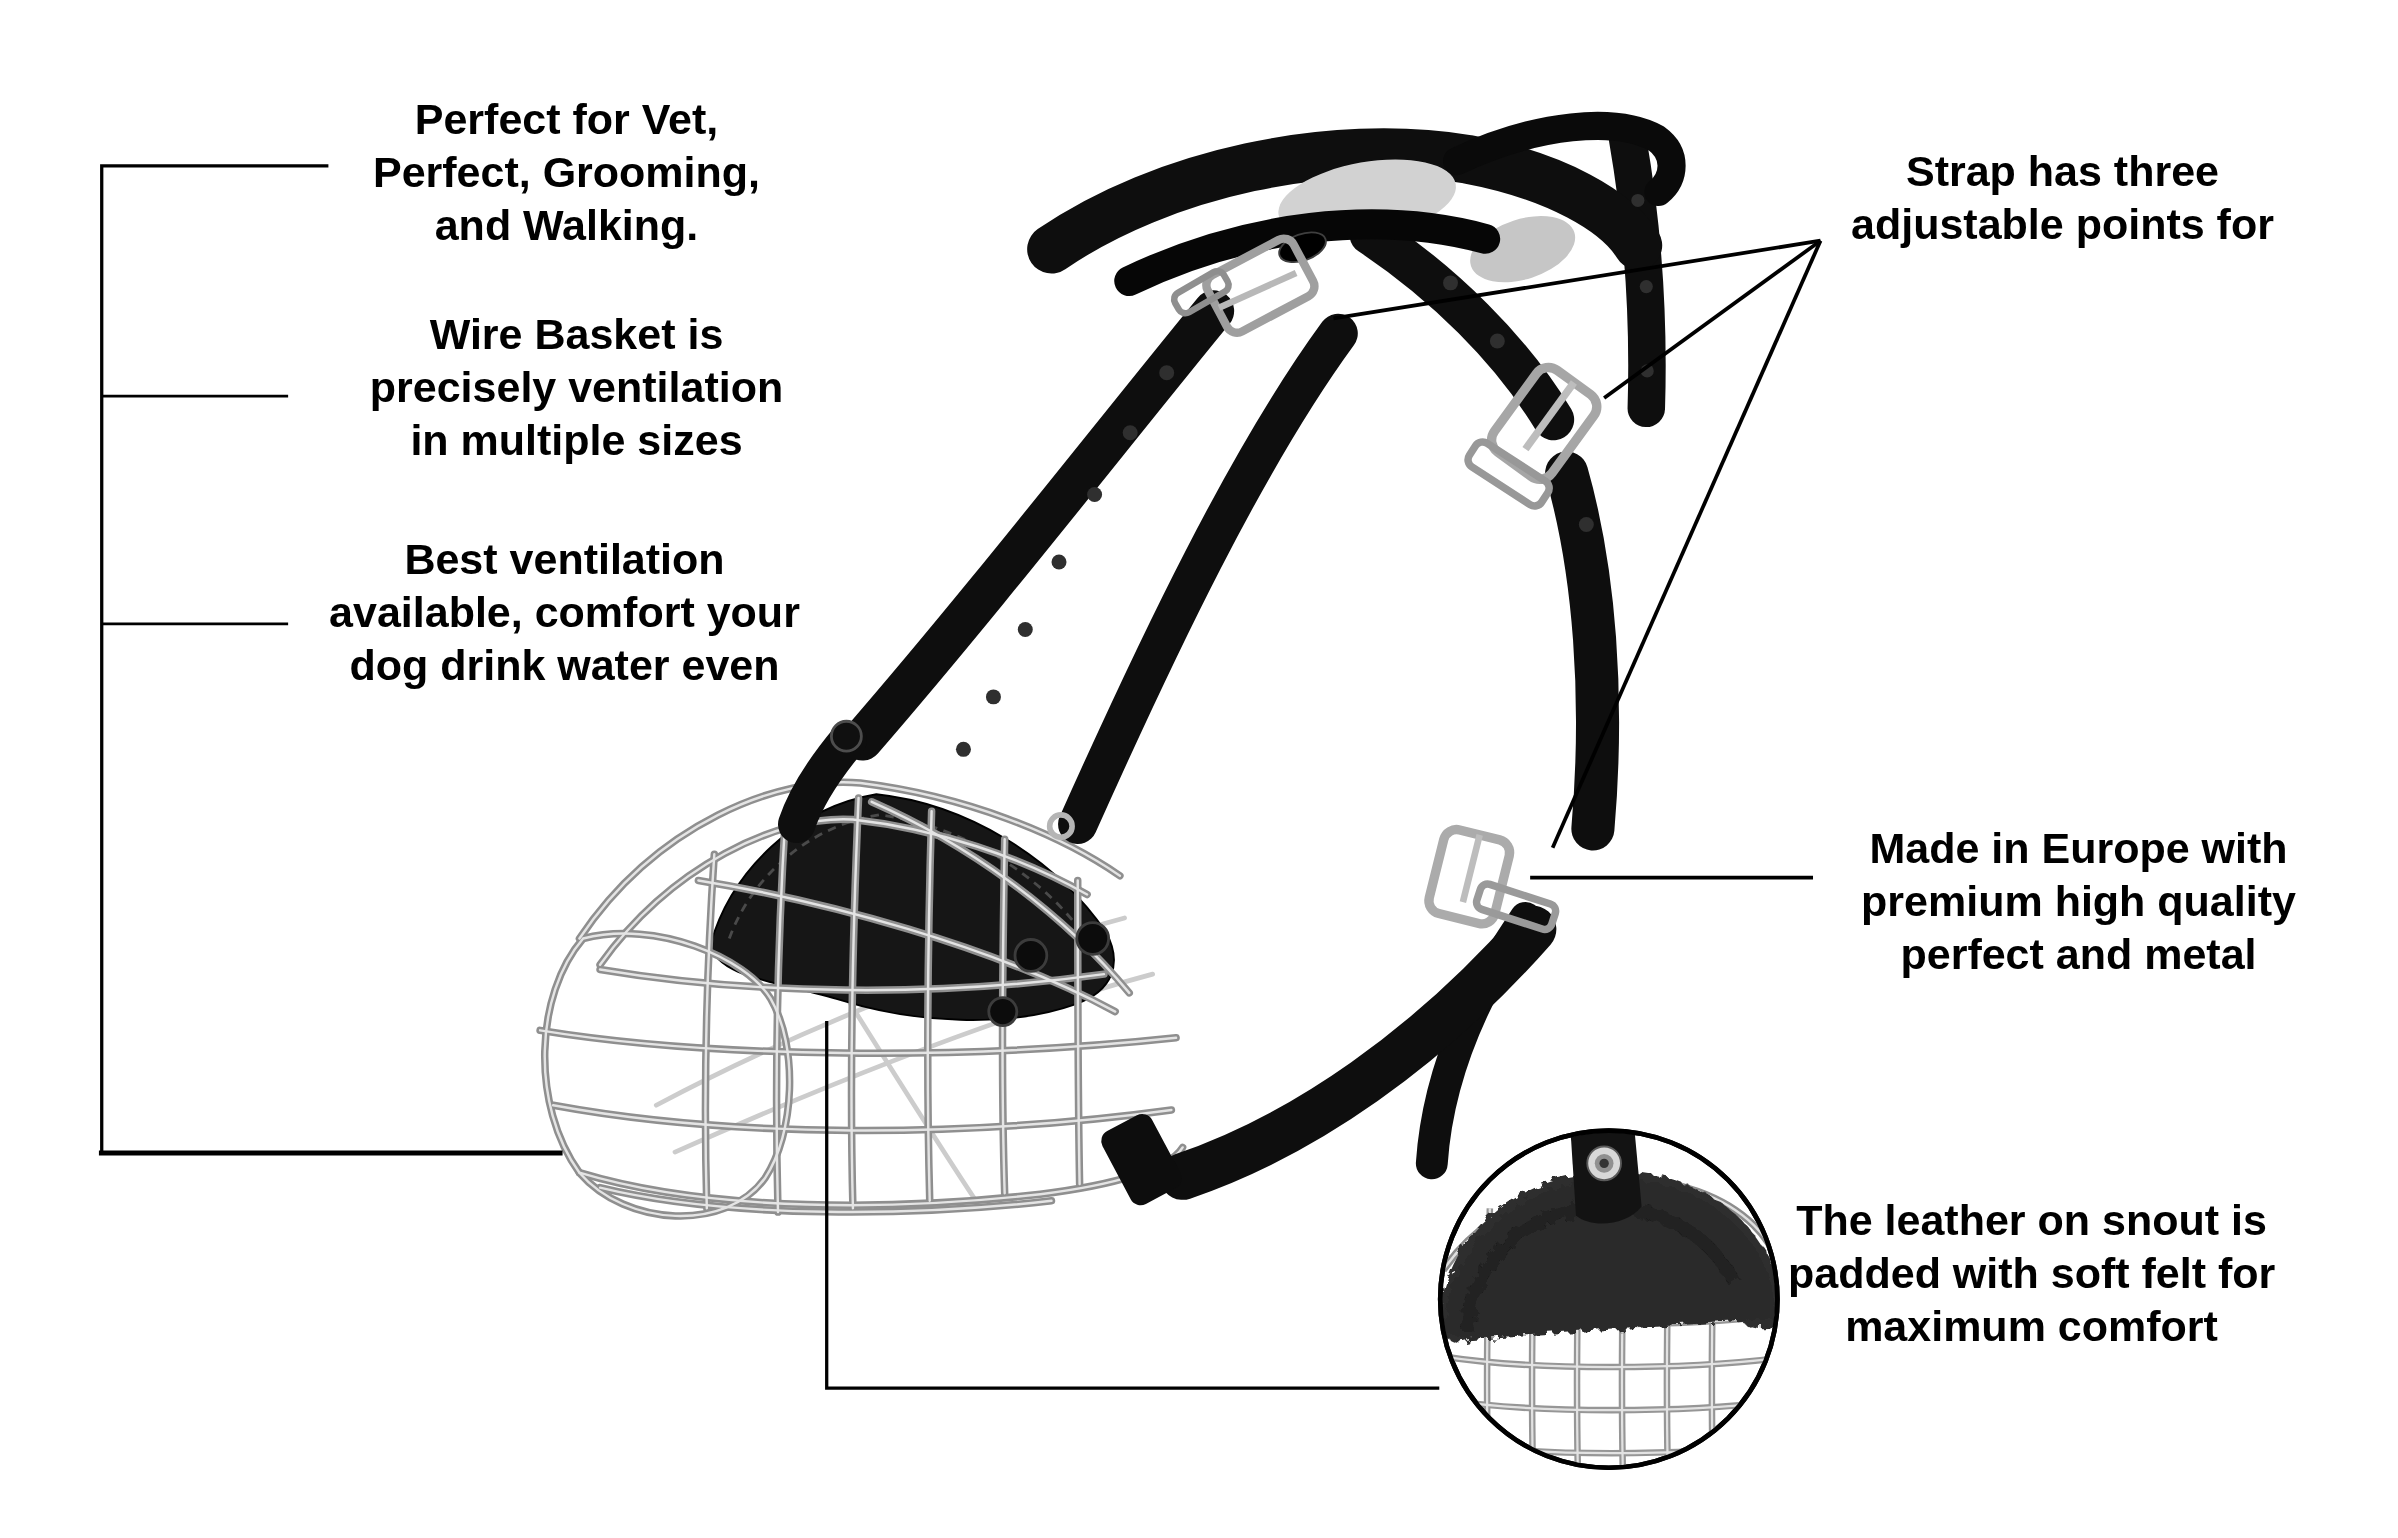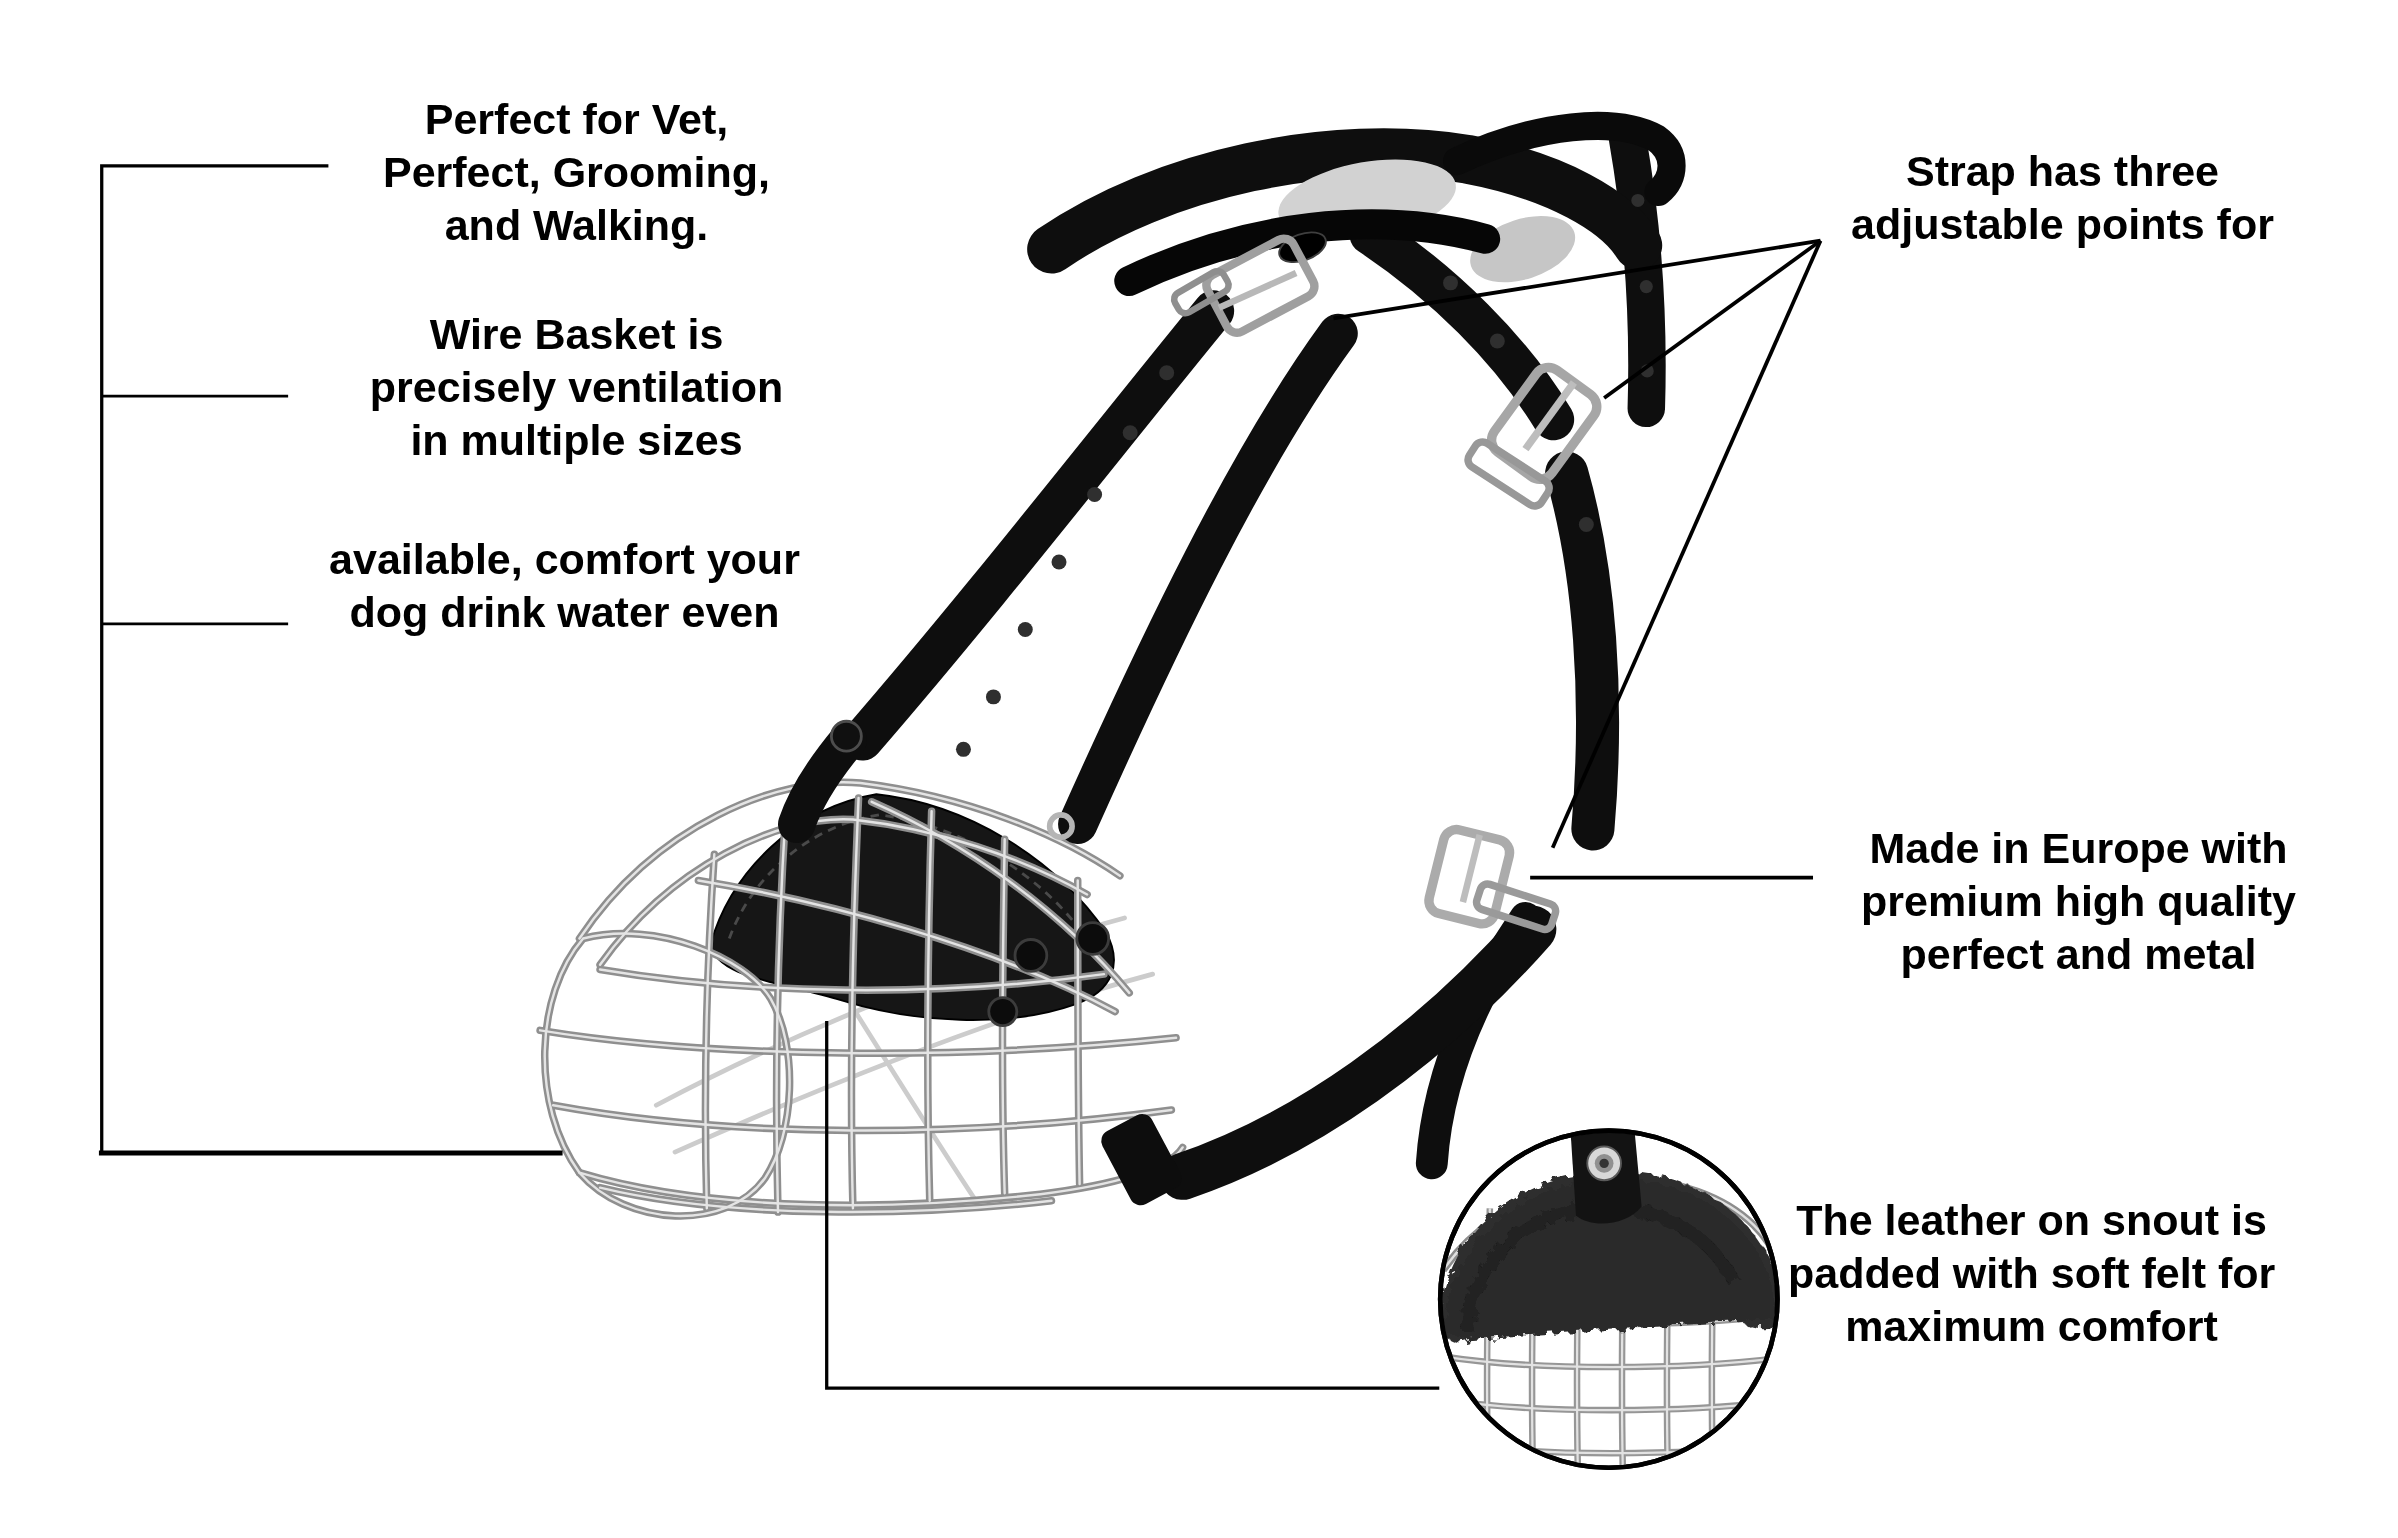--- a/index.html
+++ b/index.html
@@ -230,33 +230,34 @@
 
         <path d="M1676 1206 L1744 1202 L1752 1288 C1736 1308 1700 1312 1682 1298 Z" fill="#131313"></path>
         <circle cx="1712" cy="1242" r="18" fill="#d8d8d8" stroke="#5a5a5a" stroke-width="2"></circle>
         <circle cx="1712" cy="1242" r="10" fill="#909090"></circle>
         <circle cx="1712" cy="1242" r="5" fill="#333333"></circle>
       </g>
       <circle cx="1717" cy="1387" r="180" fill="none" stroke="#000000" stroke-width="5"></circle>
     </g>
   </svg>
 
-  <div class="callout" style="left:314px;top:93px;width:525px">
+  <div class="callout" style="left:304px;top:93px;width:525px">
     <span class="cl">Perfect for Vet,</span>
     <span class="cl">Perfect, Grooming,</span>
     <span class="cl">and Walking.</span>
   </div>
 
   <div class="callout" style="left:314px;top:308px;width:525px">
     <span class="cl">Wire Basket is</span>
     <span class="cl">precisely ventilation</span>
     <span class="cl">in multiple sizes</span>
   </div>
 
   <div class="callout" style="left:302px;top:533px;width:525px">
+    <span class="cl">Best ventilation</span>
     <span class="cl">available, comfort your</span>
     <span class="cl">dog drink water even</span>
   </div>
 
   <div class="callout" style="left:1819px;top:145px;width:487px">
     <span class="cl">Strap has three</span>
     <span class="cl">adjustable points for</span>
   </div>
 
   <div class="callout" style="left:1835px;top:822px;width:487px">

